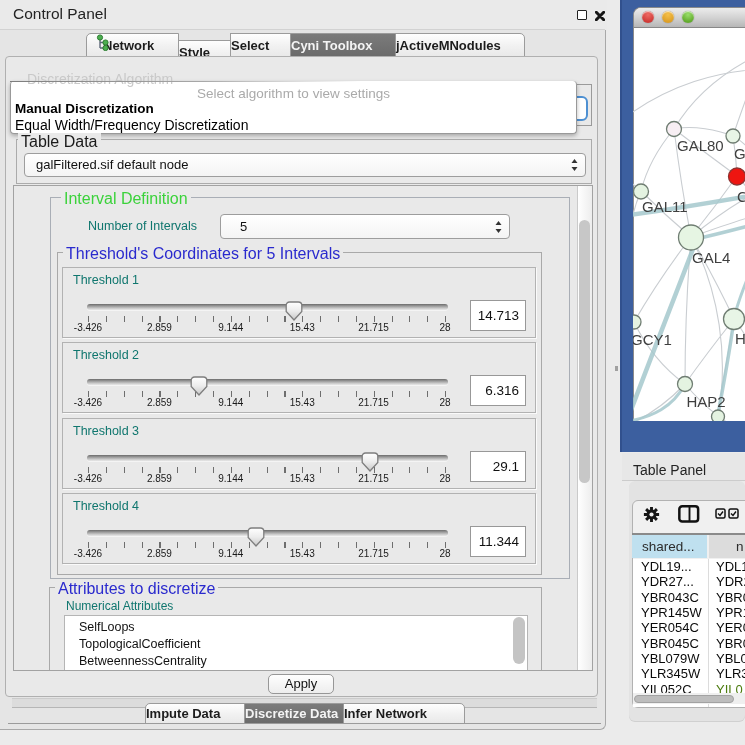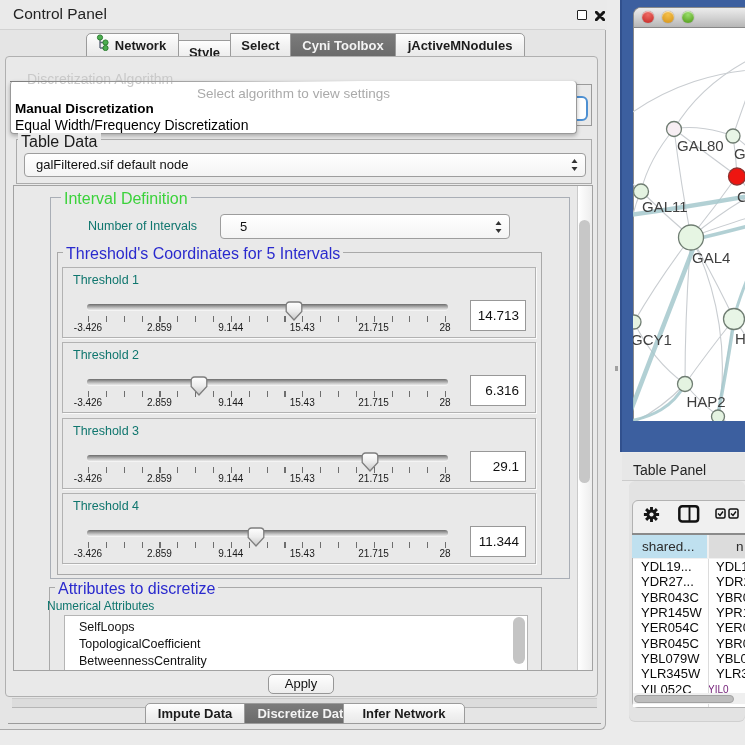--- a/index.html
+++ b/index.html
@@ -9,21 +9,21 @@
 .track{height:5.5px;border-radius:3px;background:linear-gradient(#6b6b6b,#a8a8a8 45%,#d6d6d6 82%,#e8e8e8);box-shadow:0 1px 0 #f4f4f4}
 .tick{position:absolute;width:1.2px;background:#6e6e6e}
 .tlab{position:absolute;width:60px;text-align:center;font-size:10px;font-weight:normal;color:#1a1a1a}
 .vbox{width:56px;height:31px;background:#fff;border:1px solid #989898;font-size:13.5px;color:#111;
   text-align:right;line-height:29px;padding-right:6px}
 .gtitle{position:absolute;font-size:16px;background:#e9e9e9;padding:0 3px}
 .combo{position:absolute;background:linear-gradient(#ffffff,#f4f4f4);border:1px solid #9d9d9d;border-radius:4px;
   font-size:13px;color:#111}
 .arrows{position:absolute;right:7px;top:50%;width:7px;height:12px;margin-top:-6px}
 .tab{position:absolute;background:linear-gradient(#fefefe,#f1f1f1 55%,#e9e9e9);border:1px solid #9b9b9b;
-  font-size:13px;font-weight:bold;color:#1c1c1c;text-align:center}
+  font-size:13px;font-weight:bold;color:#1c1c1c;text-align:left}
 .seltab{background:linear-gradient(#7b7b7b,#6b6b6b);color:#f4f4f4}
 </style></head><body>
 <svg width="0" height="0" style="position:absolute">
     <defs>
 <linearGradient id="thg" x1="0" y1="0" x2="0" y2="1">
 <stop offset="0" stop-color="#ffffff"></stop>
         <stop offset="0.5" stop-color="#ececec"></stop>
         <stop offset="1" stop-color="#c8c8c8"></stop>
 </linearGradient>
     </defs>
@@ -207,21 +207,21 @@
     <div class="tlab" style="left:200.8px;top:547.5px">9.144</div>
     <div class="tlab" style="left:272.2px;top:547.5px">15.43</div>
     <div class="tlab" style="left:343.6px;top:547.5px">21.715</div>
     <div class="tlab" style="left:415.0px;top:547.5px">28</div>
 <svg class="abs" style="left:246.8px;top:526.5px" width="18" height="20" viewBox="0 0 18 20">
       <path d="M1.2,10.5 L1.2,4.5 Q1.2,1 4.7,1 L13.3,1 Q16.8,1 16.8,4.5 L16.8,10.5 L9,19 Z" fill="url(#thg)" stroke="#7e7e7e" stroke-width="1.3"></path>
     </svg>
 <div class="abs vbox" style="left:470px;top:525.5px">11.344</div>
 <div class="abs" style="left:49px;top:587px;width:493px;height:83px;border:1px solid #a9a9a9;border-bottom:none"></div>
 <div class="gtitle" style="left:55px;top:580px;color:#2a2ace">Attributes to discretize</div>
-<div class="abs blab" style="left:47px;top:599px">Numerical Attributes</div>
+<div class="abs blab" style="left:66px;top:599px">Numerical Attributes</div>
 <div class="abs" style="left:64px;top:615px;width:464px;height:55px;background:#fff;border:1px solid #b5b5b5;border-bottom:none;overflow:hidden;font-size:12.5px;color:#111">
       <div style="padding:3px 0 0 14px;line-height:17.2px">SelfLoops<br>TopologicalCoefficient<br>BetweennessCentrality</div>
     </div>
 <div class="abs" style="left:513px;top:617px;width:12px;height:47px;background:#c4c4c4;border-radius:6px"></div>
 <div class="abs" style="left:268px;top:674px;width:66px;height:20px;border:1px solid #979797;border-radius:5px;background:linear-gradient(#fefefe,#ededed);font-size:13px;color:#111;text-align:center;line-height:18px">Apply</div>
 <div class="abs" style="left:12px;top:698px;width:585px;height:10px;background:#dcdcdc;border-top:1px solid #cccccc;border-bottom:1px solid #b6b6b6"></div>
 <div class="abs" style="left:8px;top:723px;width:593px;height:1px;background:#9b9b9b"></div>
 <div class="tab" style="left:145px;top:703px;width:100px;height:21px;line-height:20px;border-radius:5px 0 0 0;">Impute Data</div>
 <div class="tab seltab" style="left:244px;top:703px;width:120px;height:21px;line-height:20px;">Discretize Data</div>
 <div class="tab" style="left:343px;top:703px;width:122px;height:21px;line-height:20px;border-radius:0 5px 0 0;">Infer Network</div>
@@ -326,17 +326,17 @@
 <div style="position:absolute;left:83px;top:46.5px;height:15.3px;font-size:13px;color:#0a0a0a;line-height:15.3px">YPR1</div>
 <div style="position:absolute;left:8px;top:61.8px;height:15.3px;font-size:13px;color:#0a0a0a;line-height:15.3px">YER054C</div>
 <div style="position:absolute;left:83px;top:61.8px;height:15.3px;font-size:13px;color:#0a0a0a;line-height:15.3px">YER0</div>
 <div style="position:absolute;left:8px;top:77.1px;height:15.3px;font-size:13px;color:#0a0a0a;line-height:15.3px">YBR045C</div>
 <div style="position:absolute;left:83px;top:77.1px;height:15.3px;font-size:13px;color:#0a0a0a;line-height:15.3px">YBR0</div>
 <div style="position:absolute;left:8px;top:92.4px;height:15.3px;font-size:13px;color:#0a0a0a;line-height:15.3px">YBL079W</div>
 <div style="position:absolute;left:83px;top:92.4px;height:15.3px;font-size:13px;color:#0a0a0a;line-height:15.3px">YBL0</div>
 <div style="position:absolute;left:8px;top:107.7px;height:15.3px;font-size:13px;color:#0a0a0a;line-height:15.3px">YLR345W</div>
 <div style="position:absolute;left:83px;top:107.7px;height:15.3px;font-size:13px;color:#0a0a0a;line-height:15.3px">YLR3</div>
 <div style="position:absolute;left:8px;top:123.0px;height:15.3px;font-size:13px;color:#0a0a0a;line-height:15.3px">YIL052C</div>
-<div style="position:absolute;left:75px;top:123.0px;height:15.3px;font-size:10px;color:#701a75;line-height:15.3px">YIL0</div>
+<div style="position:absolute;left:83px;top:123.0px;height:15.3px;font-size:13px;color:#4d7c0f;line-height:15.3px">YIL0</div>
 <div style="position:absolute;left:74.5px;top:0;width:1px;height:100%;background:#dcdcdc"></div>
 </div>
 <div class="abs" style="left:633px;top:693px;width:112px;height:11px;background:#efefef"></div>
 <div class="abs" style="left:634px;top:694.5px;width:100px;height:8.8px;background:#bdbdbd;border:1px solid #a2a2a2;border-radius:5px"></div>
 <div class="abs" style="left:615px;top:366px;width:3px;height:5px;background:#a0a0a0"></div>
 </body></html>

